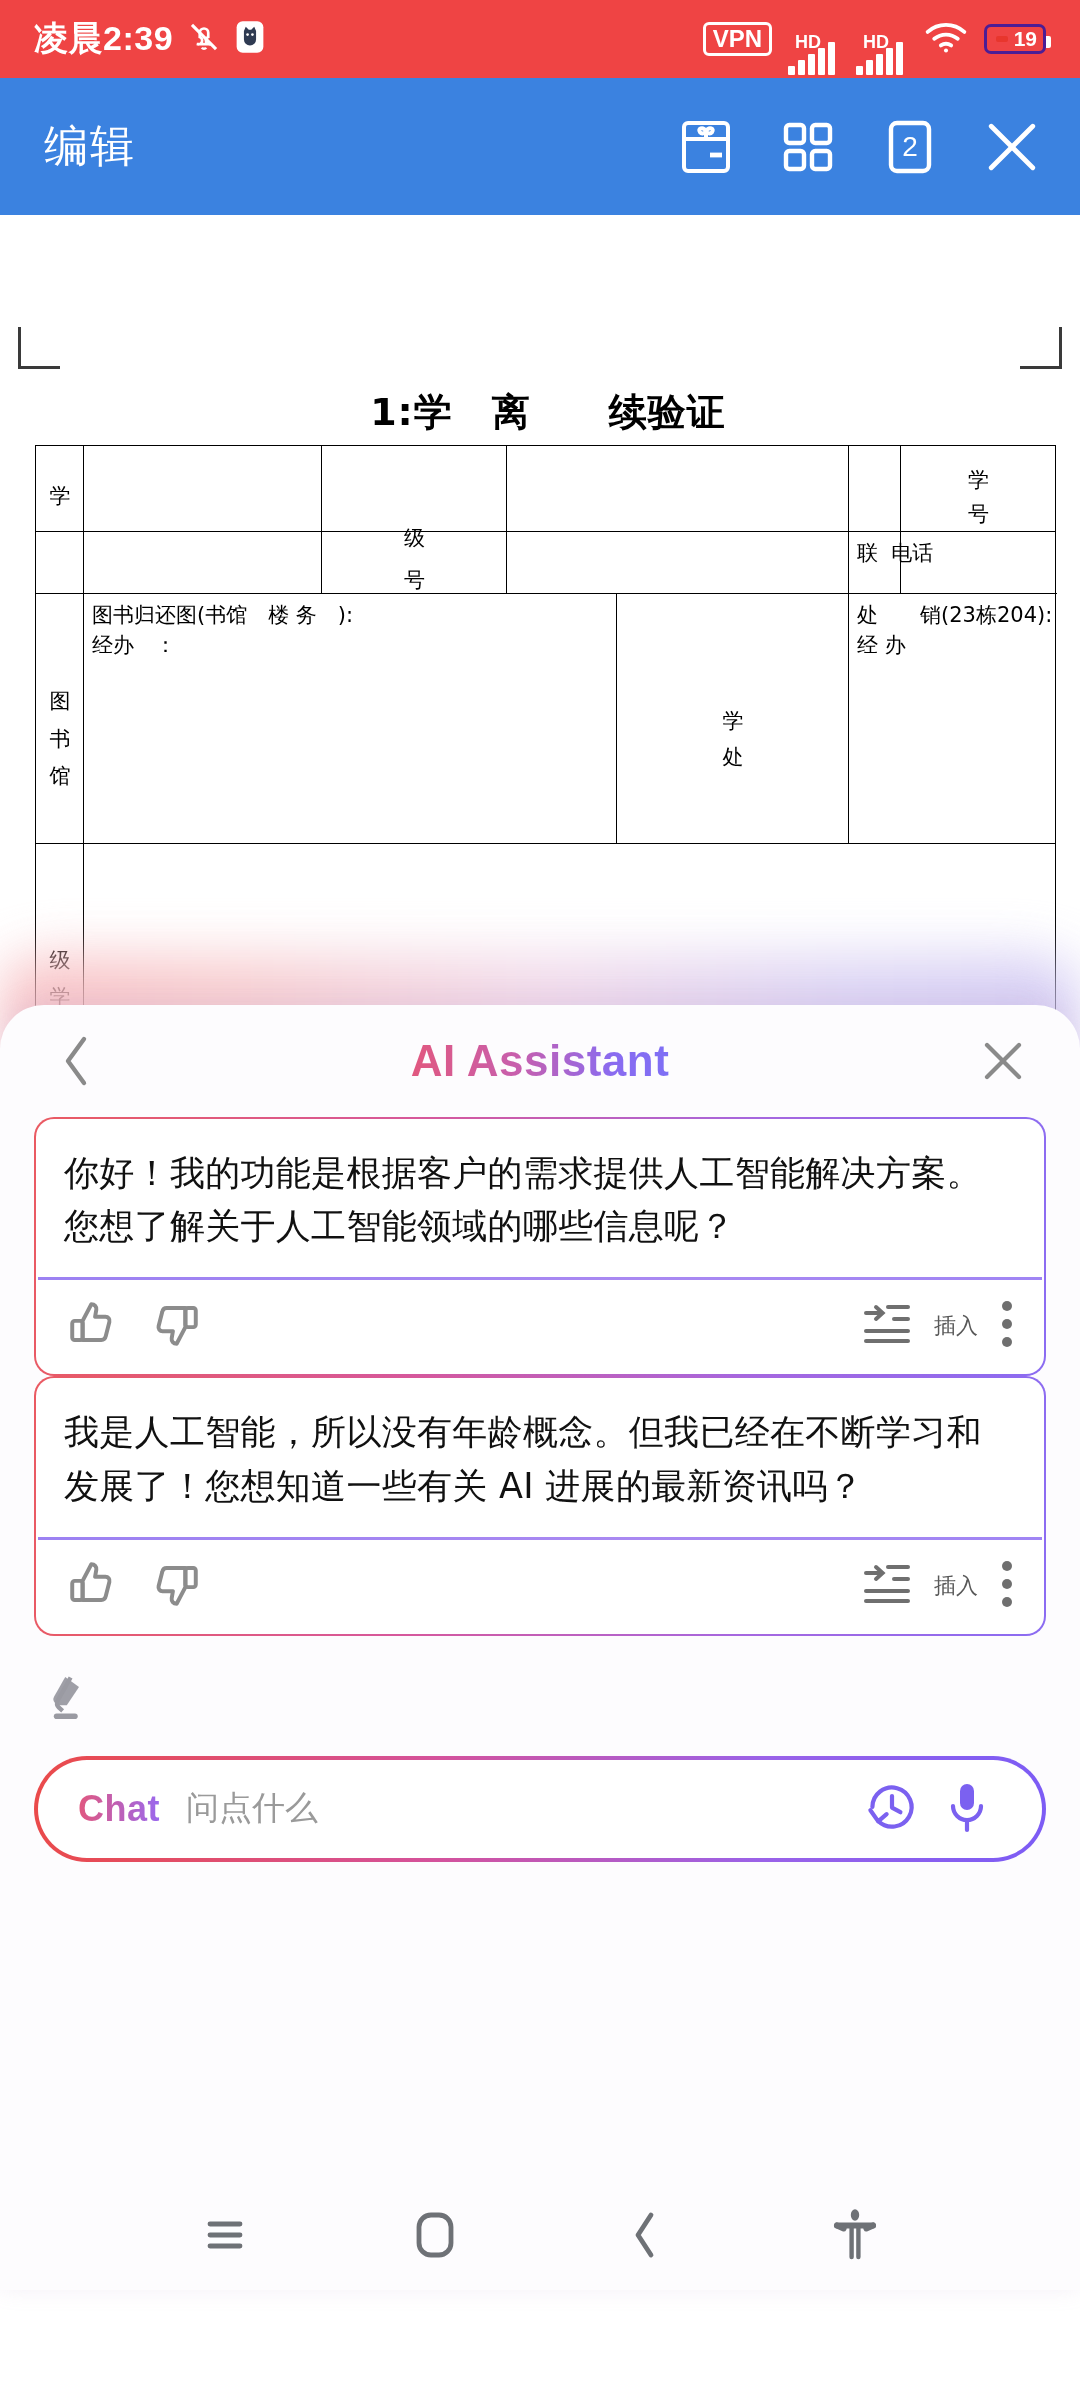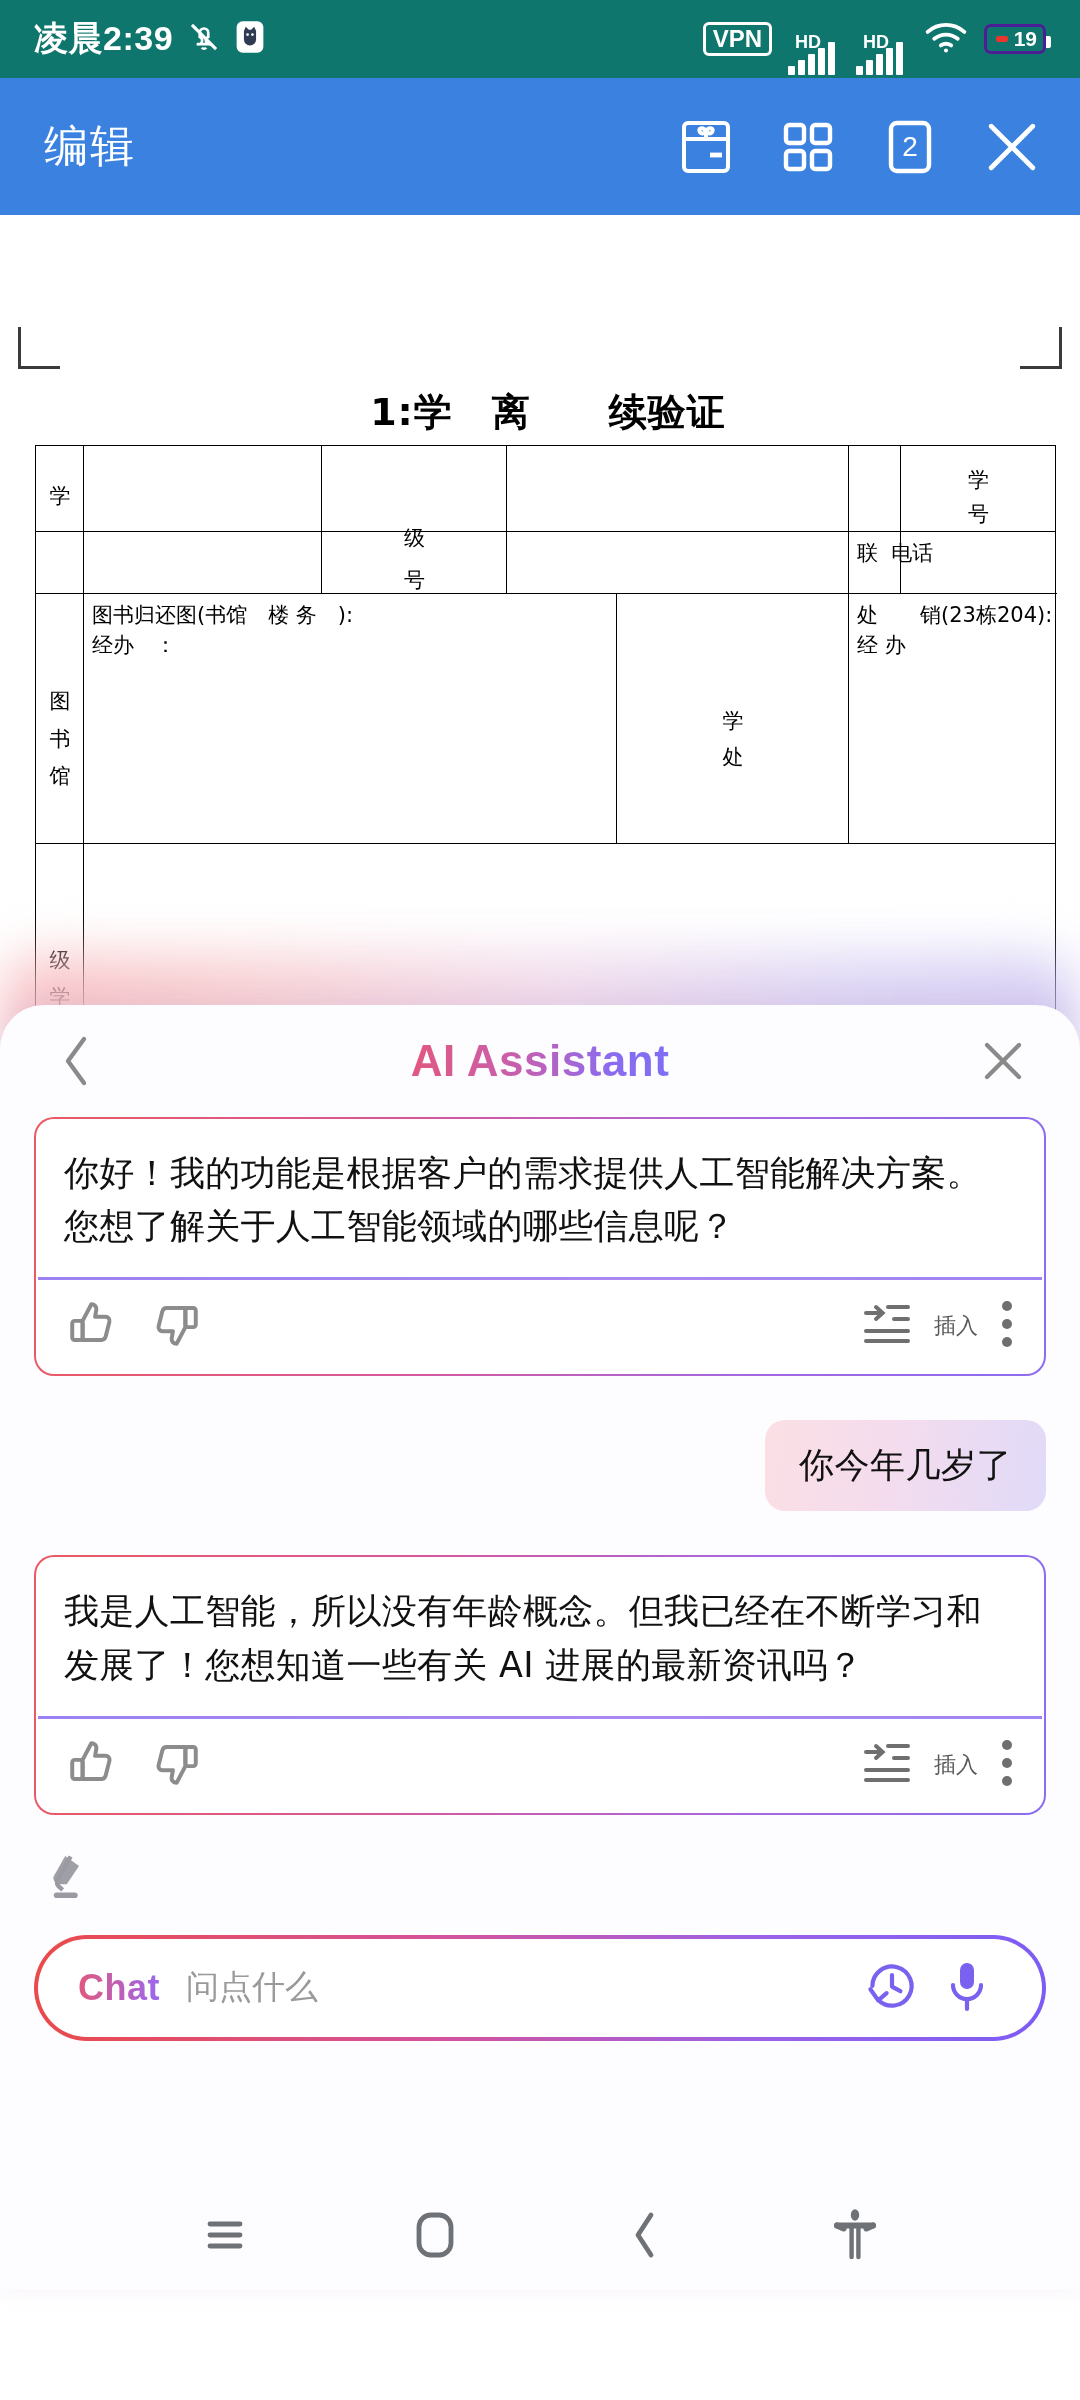--- a/index.html
+++ b/index.html
@@ -7,21 +7,21 @@
   body {
     font-family:"Liberation Sans","DejaVu Sans",sans-serif;
     background:#ffffff;
     overflow:hidden;
     position:relative;
   }
 
   
   .statusbar{
     position:absolute; top:0; left:0; width:1080px; height:78px;
-    background:#0f766e;
+    background:#ef4444;
     display:flex; align-items:center; justify-content:space-between;
     padding:0 34px;
   }
   .sb-left{ display:flex; align-items:center; gap:14px; }
   .sb-time{ color:#fff; font-size:34px; font-weight:600; letter-spacing:.5px; }
   .sb-right{ display:flex; align-items:center; gap:16px; }
   .vpn-box{
     border:3px solid #fff; border-radius:6px;
     color:#fff; font-size:24px; font-weight:700;
     padding:2px 7px; line-height:1;
@@ -390,23 +390,20 @@
             <svg width="14" height="50" viewBox="0 0 7 25" fill="#6f6f6f">
               <circle cx="3.5" cy="3.5" r="2.5"></circle>
                 <circle cx="3.5" cy="12.5" r="2.5"></circle>
                 <circle cx="3.5" cy="21.5" r="2.5"></circle>
             </svg>
           </span>
         </div>
       </div>
     </div>
 
-    <div class="row-user">
-      <div class="bubble-user">你今年几岁了</div>
-    </div>
 
     <div class="bubble-ai">
       <div class="bubble-body">
         <div class="bubble-text">我是人工智能，所以没有年龄概念。但我已经在不断学习和发展了！您想知道一些有关 AI 进展的最新资讯吗？</div>
       </div>
       <div class="divider"></div>
       <div class="actions">
         <div class="act-left">
           <span>
             <svg width="54" height="54" viewBox="0 0 26 26" fill="none" stroke="#8c8c8c" stroke-width="1.9" stroke-linejoin="round">

